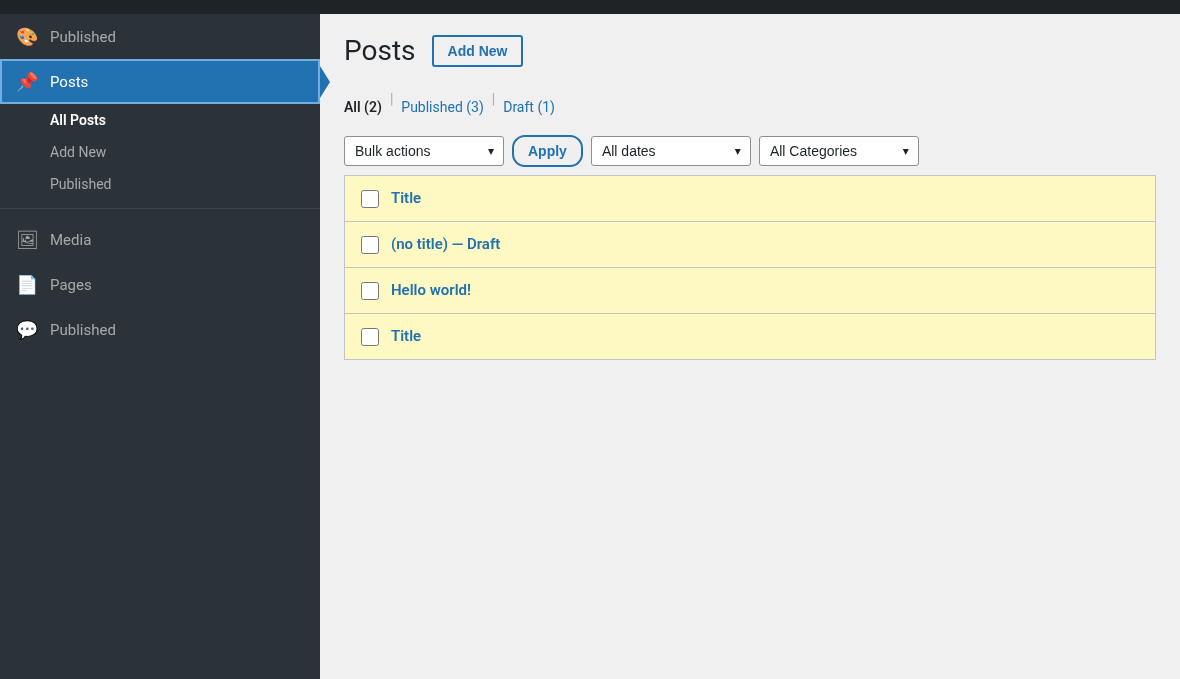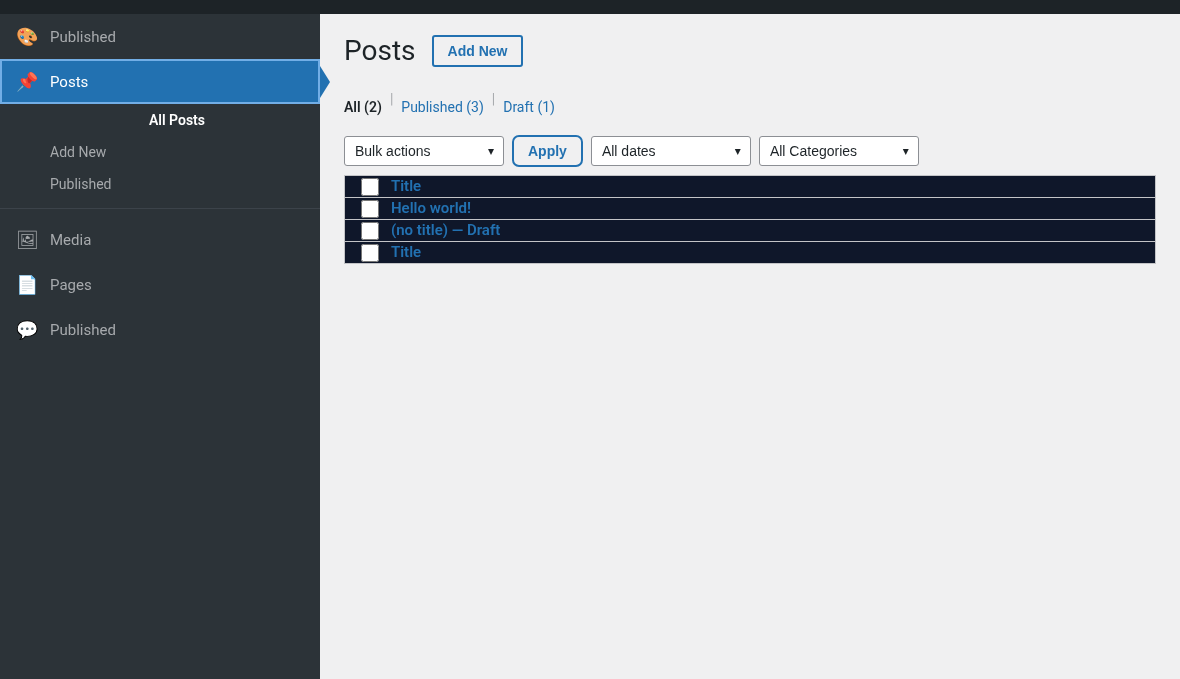--- a/index.html
+++ b/index.html
@@ -91,21 +91,20 @@
     .submenu-item {
       display: block;
       padding: 8px 16px 8px 50px;
       font-size: 14px;
       color: #a7aaad;
       cursor: pointer;
     }
     .submenu-item.active {
       color: #fff;
       font-weight: 600;
-      text-align: center;
     }
 
     
     .main-content {
       flex: 1;
       background: #f0f0f1;
       padding: 14px 0 0 0;
       overflow: hidden;
     }
 
@@ -200,37 +199,37 @@
     }
 
     .apply-btn {
       padding: 6px 14px;
       border: 2px solid #2271b1;
       background: transparent;
       color: #2271b1;
       font-size: 14px;
       font-weight: 600;
       cursor: pointer;
-      border-radius: 7px;
+      border-radius: 13px;
     }
 
     
     .posts-table {
       background: #fff;
       border: 1px solid #c3c4c7;
       width: 100%;
     }
 
     .table-row {
       display: flex;
       align-items: flex-start;
       border-bottom: 1px solid #c3c4c7;
-      padding: 0 16px;
+      padding: 12px 16px;
       gap: 12px;
-      background: #0f172a;
+      background: #fef9c3;
     }
     .table-row:last-child {
       border-bottom: none;
     }
 
     .row-checkbox {
       width: 18px;
       height: 18px;
       flex-shrink: 0;
       margin-top: 2px;
@@ -338,28 +337,28 @@
     <div class="posts-table">
 
       <div class="table-row">
         <input type="checkbox" class="row-checkbox" style="">
         <span class="row-title">Title</span>
       </div>
 
       <div class="table-row">
         <input type="checkbox" class="row-checkbox" style="">
         <div>
-          <div class="row-title">Hello world!</div>
+          <div class="row-title">(no title) — Draft</div>
         </div>
       </div>
 
       <div class="table-row">
         <input type="checkbox" class="row-checkbox" style="">
         <div>
-          <div class="row-title">(no title) — Draft</div>
+          <div class="row-title">Hello world!</div>
         </div>
       </div>
 
       <div class="table-row">
         <input type="checkbox" class="row-checkbox" style="">
         <span class="row-title">Title</span>
       </div>
 
     </div>
 

